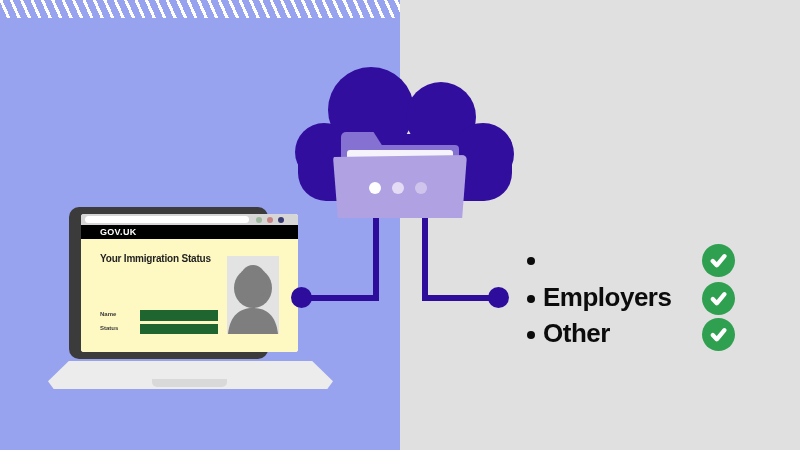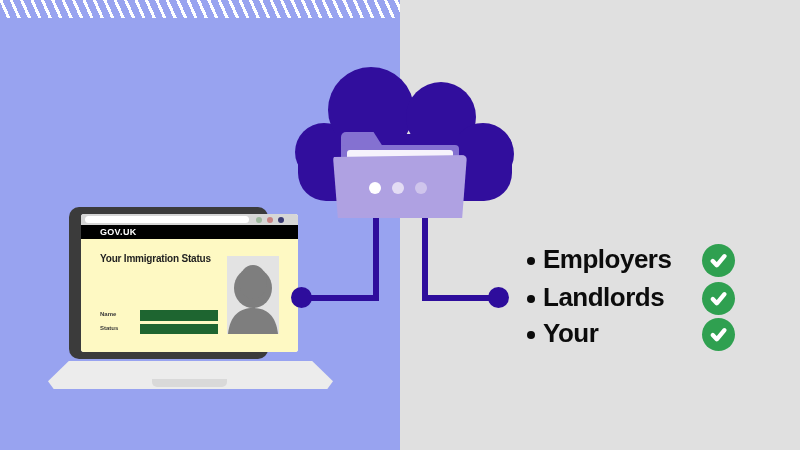--- a/index.html
+++ b/index.html
@@ -139,39 +139,38 @@
       <div id="base-notch" class="abs"></div>
     </div>
   </div>
 
   <div id="node-laptop" class="abs circle"></div>
   <div id="node-list" class="abs circle"></div>
 
   <div>
     <div id="row-0" class="abs list-row">
       <div class="abs circle bullet"></div>
-      <div class="abs row-label">Employers</div>
       <div class="abs circle check-badge">
         <svg width="23" height="23" viewBox="0 0 24 24">
           <path d="M6 12.5l4.2 4.5 8-9.5" stroke="#FFFFFF" stroke-width="4.5" fill="none" stroke-linecap="round" stroke-linejoin="round"></path>
         </svg>
       </div>
     </div>
     <div id="row-1" class="abs list-row">
       <div class="abs circle bullet"></div>
-      <div class="abs row-label">Landlords</div>
+      <div class="abs row-label">Employers</div>
       <div class="abs circle check-badge">
         <svg width="23" height="23" viewBox="0 0 24 24">
           <path d="M6 12.5l4.2 4.5 8-9.5" stroke="#FFFFFF" stroke-width="4.5" fill="none" stroke-linecap="round" stroke-linejoin="round"></path>
         </svg>
       </div>
     </div>
     <div id="row-2" class="abs list-row">
       <div class="abs circle bullet"></div>
-      <div class="abs row-label">Your</div>
+      <div class="abs row-label">Other</div>
       <div class="abs circle check-badge">
         <svg width="23" height="23" viewBox="0 0 24 24">
           <path d="M6 12.5l4.2 4.5 8-9.5" stroke="#FFFFFF" stroke-width="4.5" fill="none" stroke-linecap="round" stroke-linejoin="round"></path>
         </svg>
       </div>
     </div>
   </div>
 
 </div>
 

